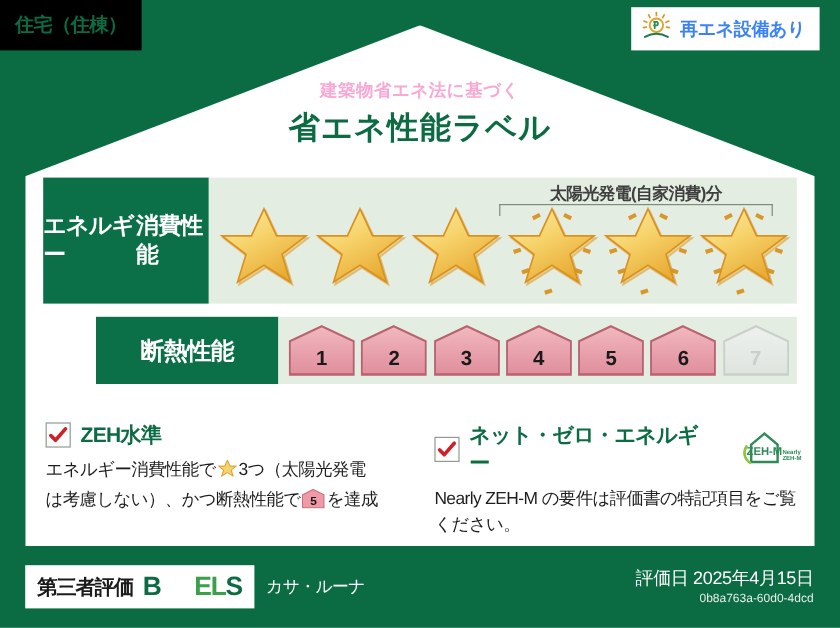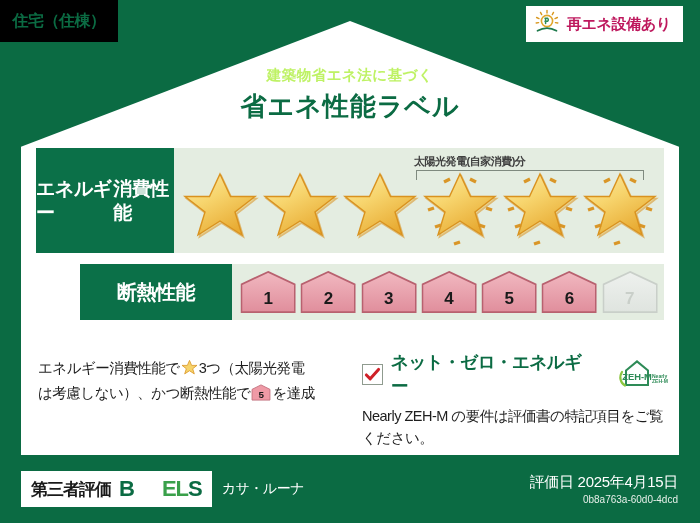--- a/index.html
+++ b/index.html
@@ -38,29 +38,29 @@
 
   
   #reene-badge {
     position: absolute; right: 17px; top: 6px;
     height: 36px; background: #ffffff;
     display: flex; align-items: center;
     padding: 0 12px 0 8px; gap: 7px;
     z-index: 20;
   }
   #reene-badge .lbl {
-    color: #be185d; font-size: 15px; font-weight: bold; letter-spacing: -0.3px;
+    color: #3b82f6; font-size: 15px; font-weight: bold; letter-spacing: -0.3px;
   }
 
   
   #head-wrap {
     position: absolute; left: 0; right: 0; top: 66px;
     text-align: center; z-index: 10;
   }
-  #sub-title { font-size: 14.5px; font-weight: bold; color: #bef264; letter-spacing: 0.5px; }
+  #sub-title { font-size: 14.5px; font-weight: bold; color: #f9a8d4; letter-spacing: 0.5px; }
   #main-title { font-size: 26px; font-weight: bold; color: #0b6b43; letter-spacing: 1px; margin-top: 4px; }
 
   
   .row { position: absolute; display: flex; }
   .row-label {
     background: #0b7048;
     display: flex; flex-direction: row;
     align-items: center; justify-content: center;
     color: #ffffff; font-weight: bold;
     letter-spacing: -0.5px;
@@ -76,21 +76,21 @@
   #row-energy .row-label { width: 152px; font-size: 19px; line-height: 1.25; }
   #stars-area { display: flex; align-items: flex-end; height: 100%; padding: 0 4px 2px 6px; }
   .star-cell { flex: 1; display: flex; align-items: flex-end; justify-content: center; height: 100%; padding-bottom: 3px;}
 
   
   #solar-bracket {
     position: absolute; left: 240px; top: 6px; width: 232px; height: 32px;
     pointer-events: none;
   }
   #solar-bracket .cap {
-    text-align: left; font-size: 11px; color: #3f3f3f; font-weight: bold;
+    text-align: center; font-size: 14px; color: #3f3f3f; font-weight: bold;
     letter-spacing: -0.5px; line-height: 14px;
   }
   #solar-bracket .bar {
     height: 10px; margin: 2px 2px 0 2px;
     border-left: 1.5px solid #7f8a7f;
     border-right: 1.5px solid #7f8a7f;
     border-top: 1.5px solid #7f8a7f;
   }
 
   
@@ -402,20 +402,28 @@
     </svg>
             <span class="num">7</span>
           </div>
         </div>
     </div>
   </div>
 
   <div id="info">
 
     <div class="info-col">
+      <div class="info-head">
+        <span class="chk">
+          <svg viewBox="0 0 18 18">
+              <path d="M2.5 9.5 L6.6 13.6 L15.4 3.6" fill="none" stroke="#cf2027" stroke-width="3.2" stroke-linecap="round" stroke-linejoin="round"></path>
+            </svg>
+        </span>
+        <span class="info-title">ZEH水準</span>
+      </div>
       <div class="info-body">
         <span>エネルギー消費性能で</span><span class="inline-ico"><svg width="17" height="17" viewBox="0 0 24 24">
               <polygon points="12,2 15,9 22.5,9 16.5,13.8 18.8,21 12,16.6 5.2,21 7.5,13.8 1.5,9 9,9" fill="#f6d36a" stroke="#d9921f" stroke-width="1.1"></polygon>
             </svg></span><span>3つ（太陽光発電</span><br>
         <span>は考慮しない）、かつ断熱性能で</span><span class="inline-ico"><svg width="20" height="17" viewBox="0 0 22 19">
               <polygon points="11,1 21,6 21,18 1,18 1,6" fill="#ef9aa6" stroke="#c2707d" stroke-width="1"></polygon>
               <text x="11" y="15.4" font-family="Liberation Sans, sans-serif" font-size="11" font-weight="bold" fill="#1a1a1a" text-anchor="middle">5</text>
             </svg></span><span>を達成</span>
       </div>
     </div>

